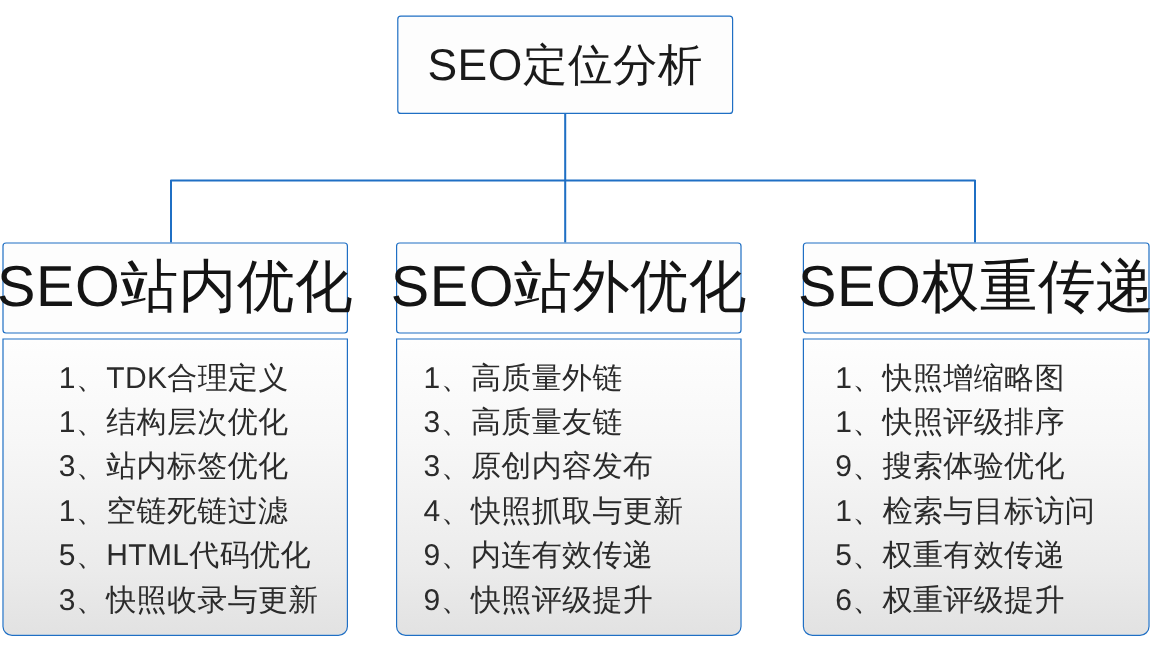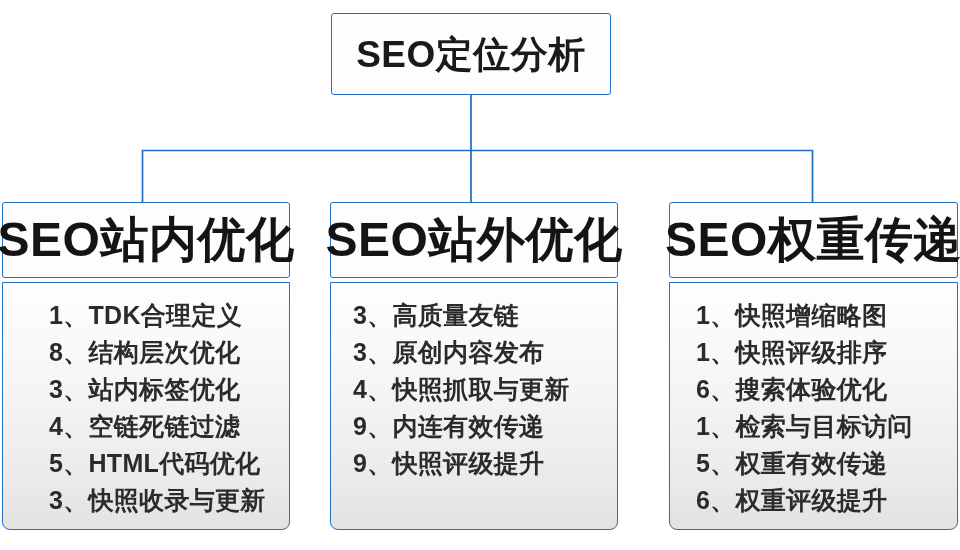--- a/index.html
+++ b/index.html
@@ -10,21 +10,20 @@
     width: 960px;
     height: 550px;
     background: #ffffff;
     font-family: "Liberation Sans", "DejaVu Sans", sans-serif;
     overflow: hidden;
   }
   #canvas {
     position: relative;
     width: 896px;
     height: 550px;
-    font-weight: bold;
   }
 
   
   #connectors {
     position: absolute;
     left: 0;
     top: 0;
     width: 960px;
     height: 550px;
     pointer-events: none;
@@ -127,53 +126,54 @@
     <span class="root-label">SEO定位分析</span>
   </div>
 
   <div class="branch" id="branch-0">
     <div class="branch-header">
       <span class="branch-title">SEO站内优化</span>
     </div>
     <div class="branch-body">
       <ul class="item-list">
         <li class="item-row">1、TDK合理定义</li>
-        <li class="item-row">8、结构层次优化</li>
+        <li class="item-row">1、结构层次优化</li>
         <li class="item-row">3、站内标签优化</li>
-        <li class="item-row">4、空链死链过滤</li>
+        <li class="item-row">1、空链死链过滤</li>
         <li class="item-row">5、HTML代码优化</li>
         <li class="item-row">3、快照收录与更新</li>
       </ul>
     </div>
   </div>
 
   <div class="branch" id="branch-1">
     <div class="branch-header">
       <span class="branch-title">SEO站外优化</span>
     </div>
     <div class="branch-body">
       <ul class="item-list">
+        <li class="item-row">1、高质量外链</li>
         <li class="item-row">3、高质量友链</li>
         <li class="item-row">3、原创内容发布</li>
         <li class="item-row">4、快照抓取与更新</li>
         <li class="item-row">9、内连有效传递</li>
         <li class="item-row">9、快照评级提升</li>
       </ul>
     </div>
   </div>
 
   <div class="branch" id="branch-2">
     <div class="branch-header">
       <span class="branch-title">SEO权重传递</span>
     </div>
     <div class="branch-body">
       <ul class="item-list">
         <li class="item-row">1、快照增缩略图</li>
         <li class="item-row">1、快照评级排序</li>
-        <li class="item-row">6、搜索体验优化</li>
+        <li class="item-row">9、搜索体验优化</li>
         <li class="item-row">1、检索与目标访问</li>
         <li class="item-row">5、权重有效传递</li>
         <li class="item-row">6、权重评级提升</li>
       </ul>
     </div>
   </div>
 
 </div>
 
 </body></html>

